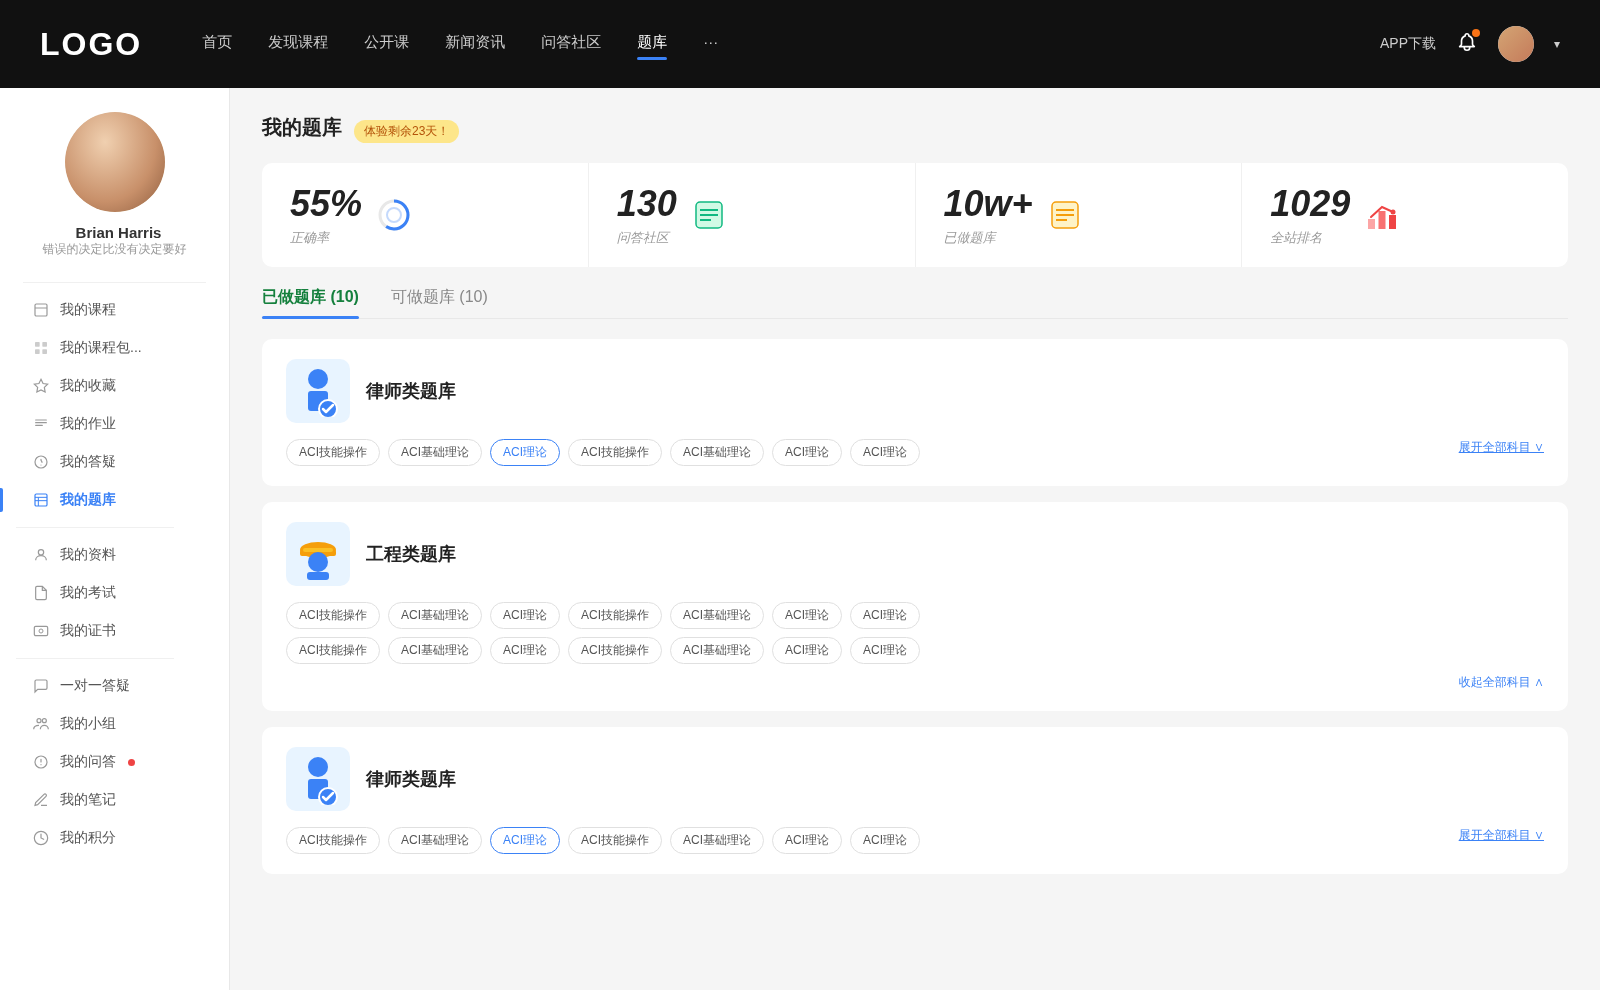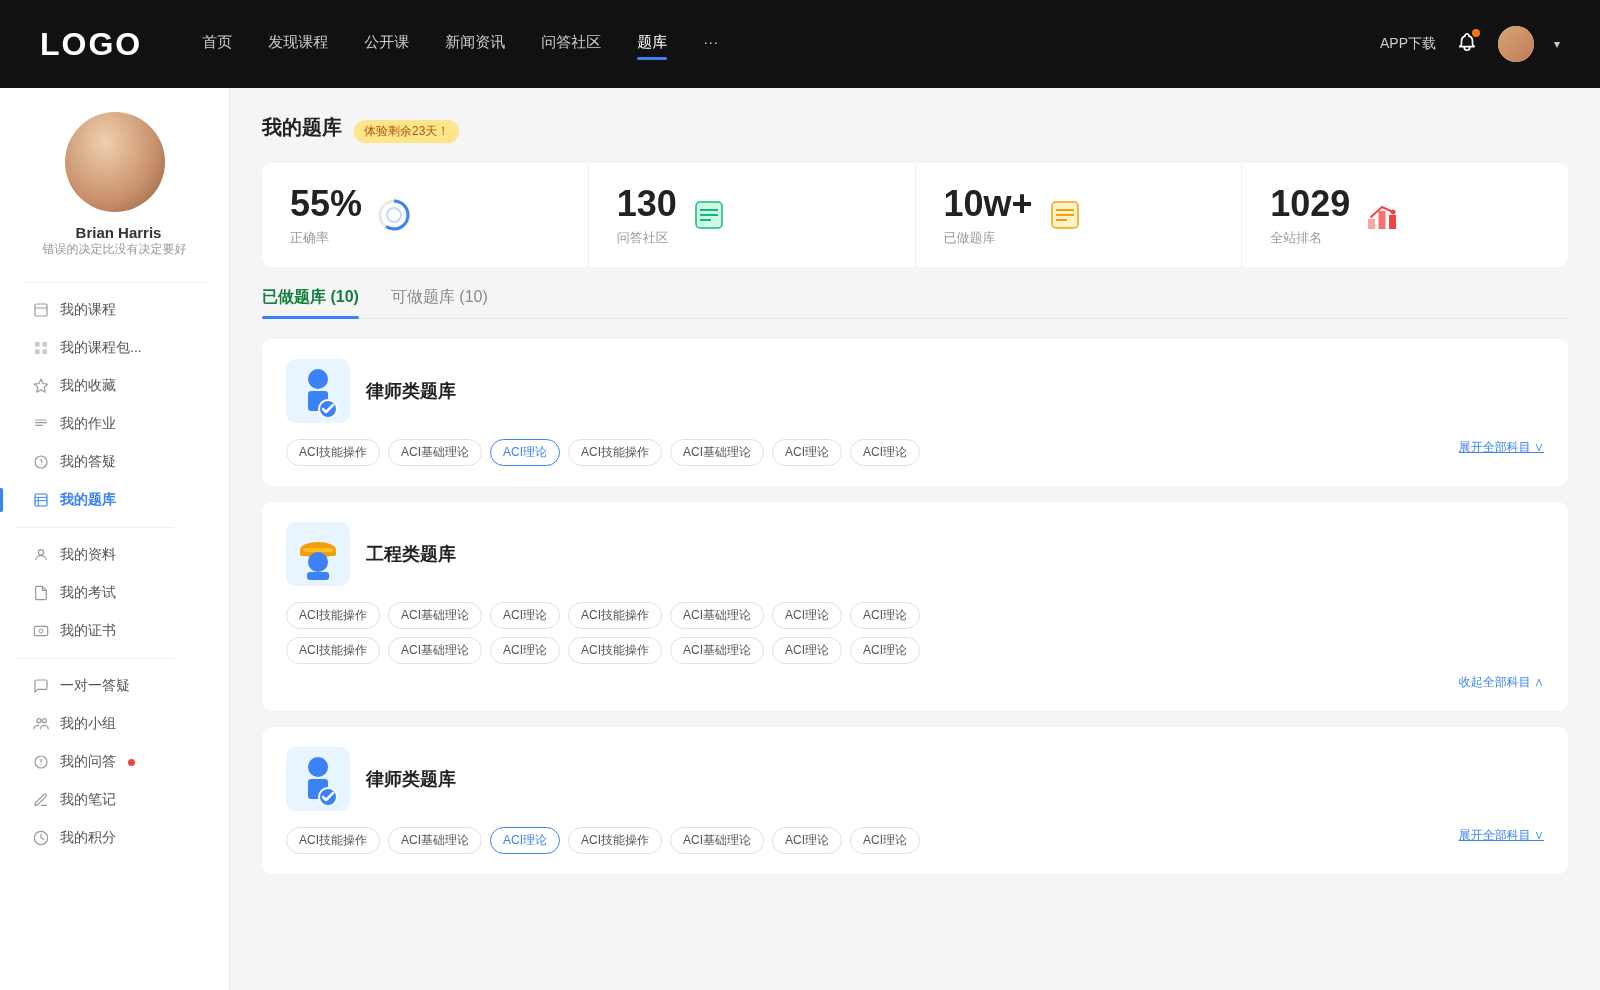--- a/index.html
+++ b/index.html
@@ -202,20 +202,21 @@
       margin-top: 8px;
     }
 
     
     .stats-row {
       display: flex;
       background: #fff;
       border-radius: 10px;
       margin-bottom: 20px;
       overflow: hidden;
+      font-style: italic;
     }
     .stat-item {
       flex: 1;
       padding: 20px 28px;
       border-right: 1px solid #f0f0f0;
       display: flex;
       align-items: center;
       gap: 14px;
     }
     .stat-item:last-child { border-right: none; }

